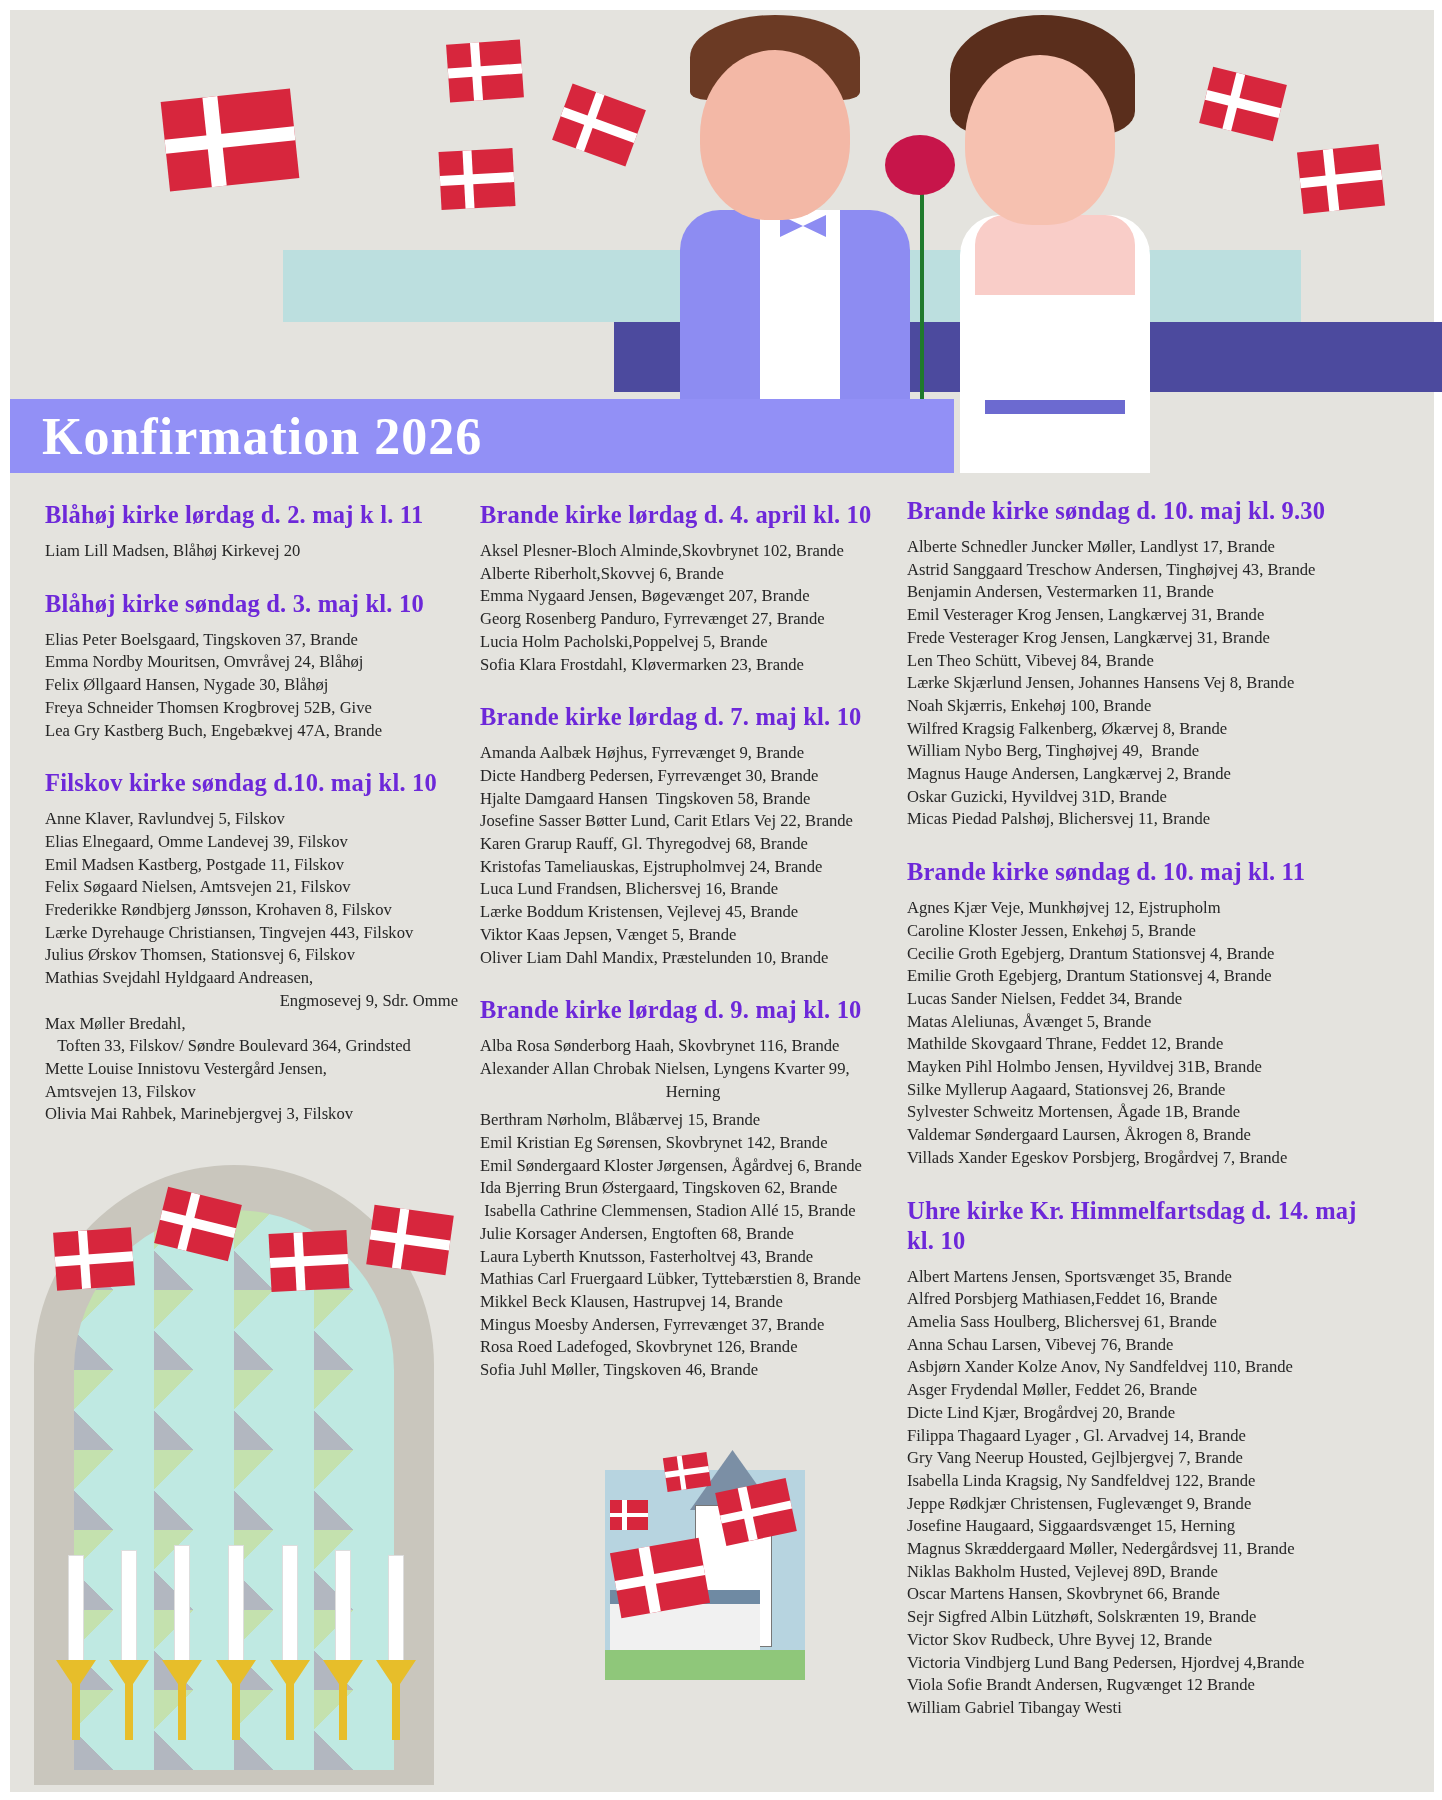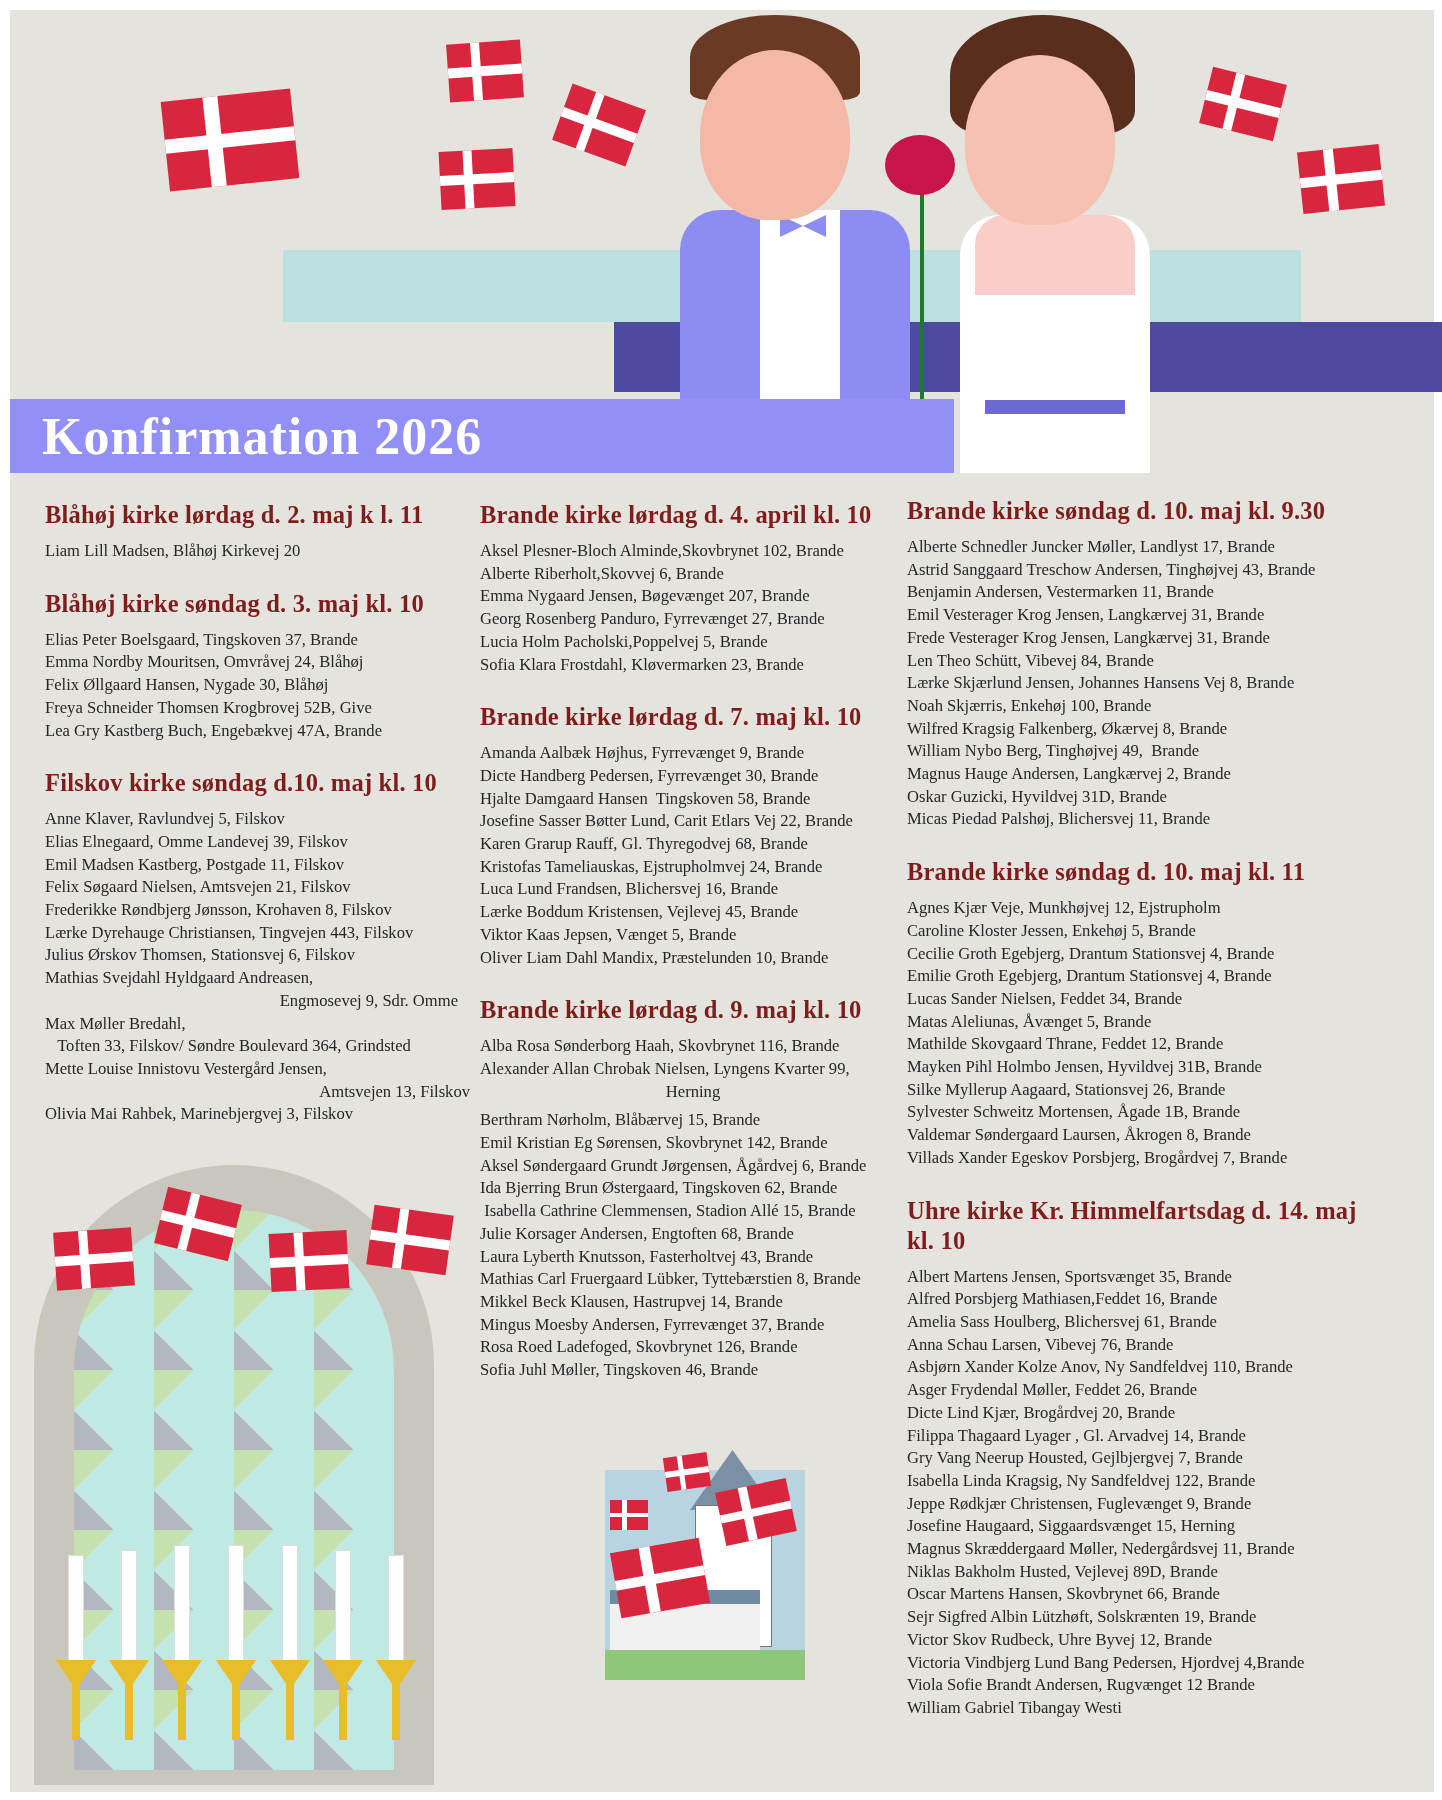--- a/index.html
+++ b/index.html
@@ -53,21 +53,21 @@
   .church { position: absolute; left: 605px; top: 1470px; width: 200px; height: 210px; background: #b7d4e0; }
   .church-tower { position: absolute; left: 695px; top: 1505px; width: 75px; height: 140px; background: #ffffff; border: 1px solid #777; }
   .church-roof { position: absolute; left: 690px; top: 1450px; width: 85px; height: 60px; background: #7b8fa5; clip-path: polygon(50% 0,100% 100%,0 100%); }
   .church-body { position: absolute; left: 610px; top: 1590px; width: 150px; height: 60px; background: #f1f1f1; border-top: 14px solid #6f8aa3; }
   .grass { position: absolute; left: 605px; top: 1650px; width: 200px; height: 30px; background: #8fc77a; }
 
   
   .col { position: absolute; top: 500px; }
   .section { margin-bottom: 26px; }
   .section h2 {
-    font-size: 24.5px; font-weight: bold; margin: 0 0 10px 0; line-height: 30px; color: #7f1d1d; letter-spacing: 0.2px;
+    font-size: 24.5px; font-weight: bold; margin: 0 0 10px 0; line-height: 30px; color: #6d28d9; letter-spacing: 0.2px;
   }
   .section ul { list-style: none; margin: 0; padding: 0; }
   .section li { font-size: 16.6px; line-height: 22.7px; white-space: pre; color: #262626; }
 </style>
 </head>
 <body>
 
 <div class="page"></div>
 
 <div class="band-light"></div>
@@ -121,21 +121,21 @@
       <li>Emil Madsen Kastberg, Postgade 11, Filskov</li>
       <li>Felix Søgaard Nielsen, Amtsvejen 21, Filskov</li>
       <li>Frederikke Røndbjerg Jønsson, Krohaven 8, Filskov</li>
       <li>Lærke Dyrehauge Christiansen, Tingvejen 443, Filskov</li>
       <li>Julius Ørskov Thomsen, Stationsvej 6, Filskov</li>
       <li>Mathias Svejdahl Hyldgaard Andreasen,</li>
       <li style="text-align:right;padding-right:12px;">Engmosevej 9, Sdr. Omme</li>
       <li>Max Møller Bredahl,</li>
       <li>   Toften 33, Filskov/ Søndre Boulevard 364, Grindsted</li>
       <li>Mette Louise Innistovu Vestergård Jensen,</li>
-      <li style="text-align:right;">Amtsvejen 13, Filskov</li>
+      <li style="">Amtsvejen 13, Filskov</li>
       <li>Olivia Mai Rahbek, Marinebjergvej 3, Filskov</li>
     </ul>
   </div>
 </div>
 
 <div class="col" style="left:480px;width:430px;">
   <div class="section">
     <h2>Brande kirke lørdag d. 4. april kl. 10</h2>
     <ul>
       <li>Aksel Plesner-Bloch Alminde,Skovbrynet 102, Brande</li>
@@ -162,21 +162,21 @@
     </ul>
   </div>
   <div class="section">
     <h2>Brande kirke lørdag d. 9. maj kl. 10</h2>
     <ul>
       <li>Alba Rosa Sønderborg Haah, Skovbrynet 116, Brande</li>
       <li>Alexander Allan Chrobak Nielsen, Lyngens Kvarter 99,</li>
       <li style="text-align:center;padding-right:4px;margin-bottom:6px;">Herning</li>
       <li>Berthram Nørholm, Blåbærvej 15, Brande</li>
       <li>Emil Kristian Eg Sørensen, Skovbrynet 142, Brande</li>
-      <li>Aksel Søndergaard Grundt Jørgensen, Ågårdvej 6, Brande</li>
+      <li>Emil Søndergaard Kloster Jørgensen, Ågårdvej 6, Brande</li>
       <li>Ida Bjerring Brun Østergaard, Tingskoven 62, Brande</li>
       <li> Isabella Cathrine Clemmensen, Stadion Allé 15, Brande</li>
       <li>Julie Korsager Andersen, Engtoften 68, Brande</li>
       <li>Laura Lyberth Knutsson, Fasterholtvej 43, Brande</li>
       <li>Mathias Carl Fruergaard Lübker, Tyttebærstien 8, Brande</li>
       <li>Mikkel Beck Klausen, Hastrupvej 14, Brande</li>
       <li>Mingus Moesby Andersen, Fyrrevænget 37, Brande</li>
       <li>Rosa Roed Ladefoged, Skovbrynet 126, Brande</li>
       <li>Sofia Juhl Møller, Tingskoven 46, Brande</li>
     </ul>

